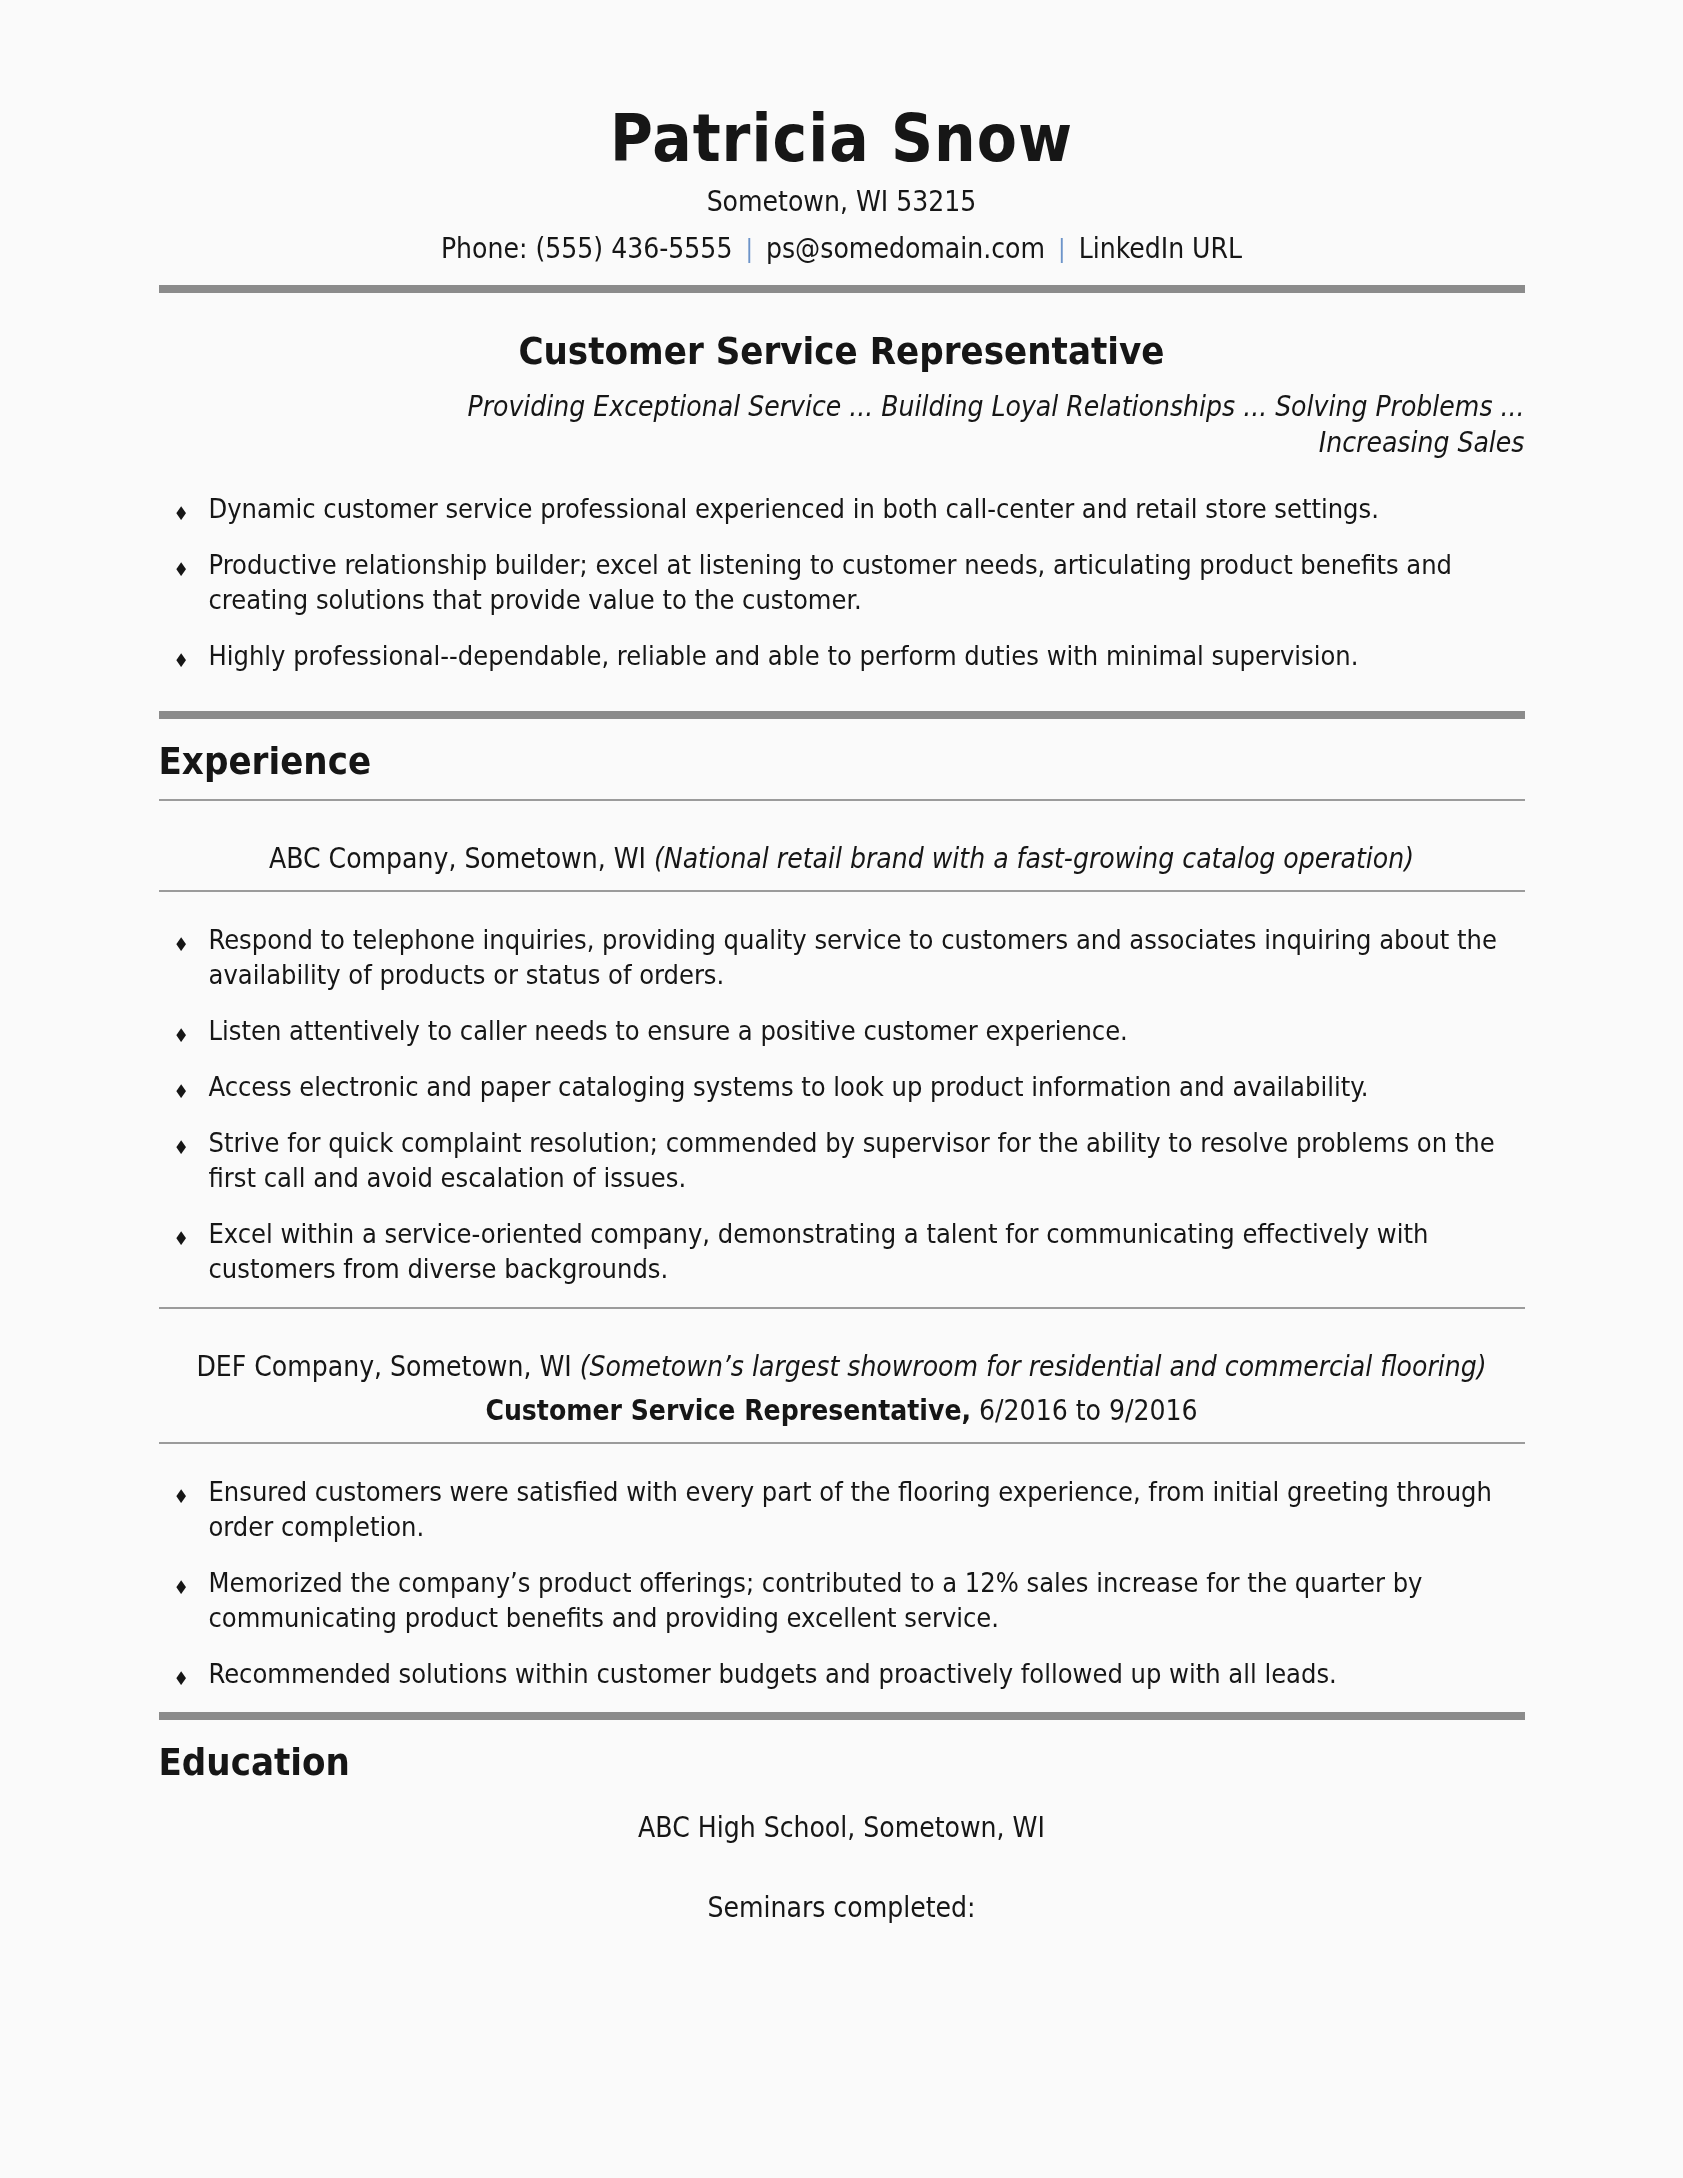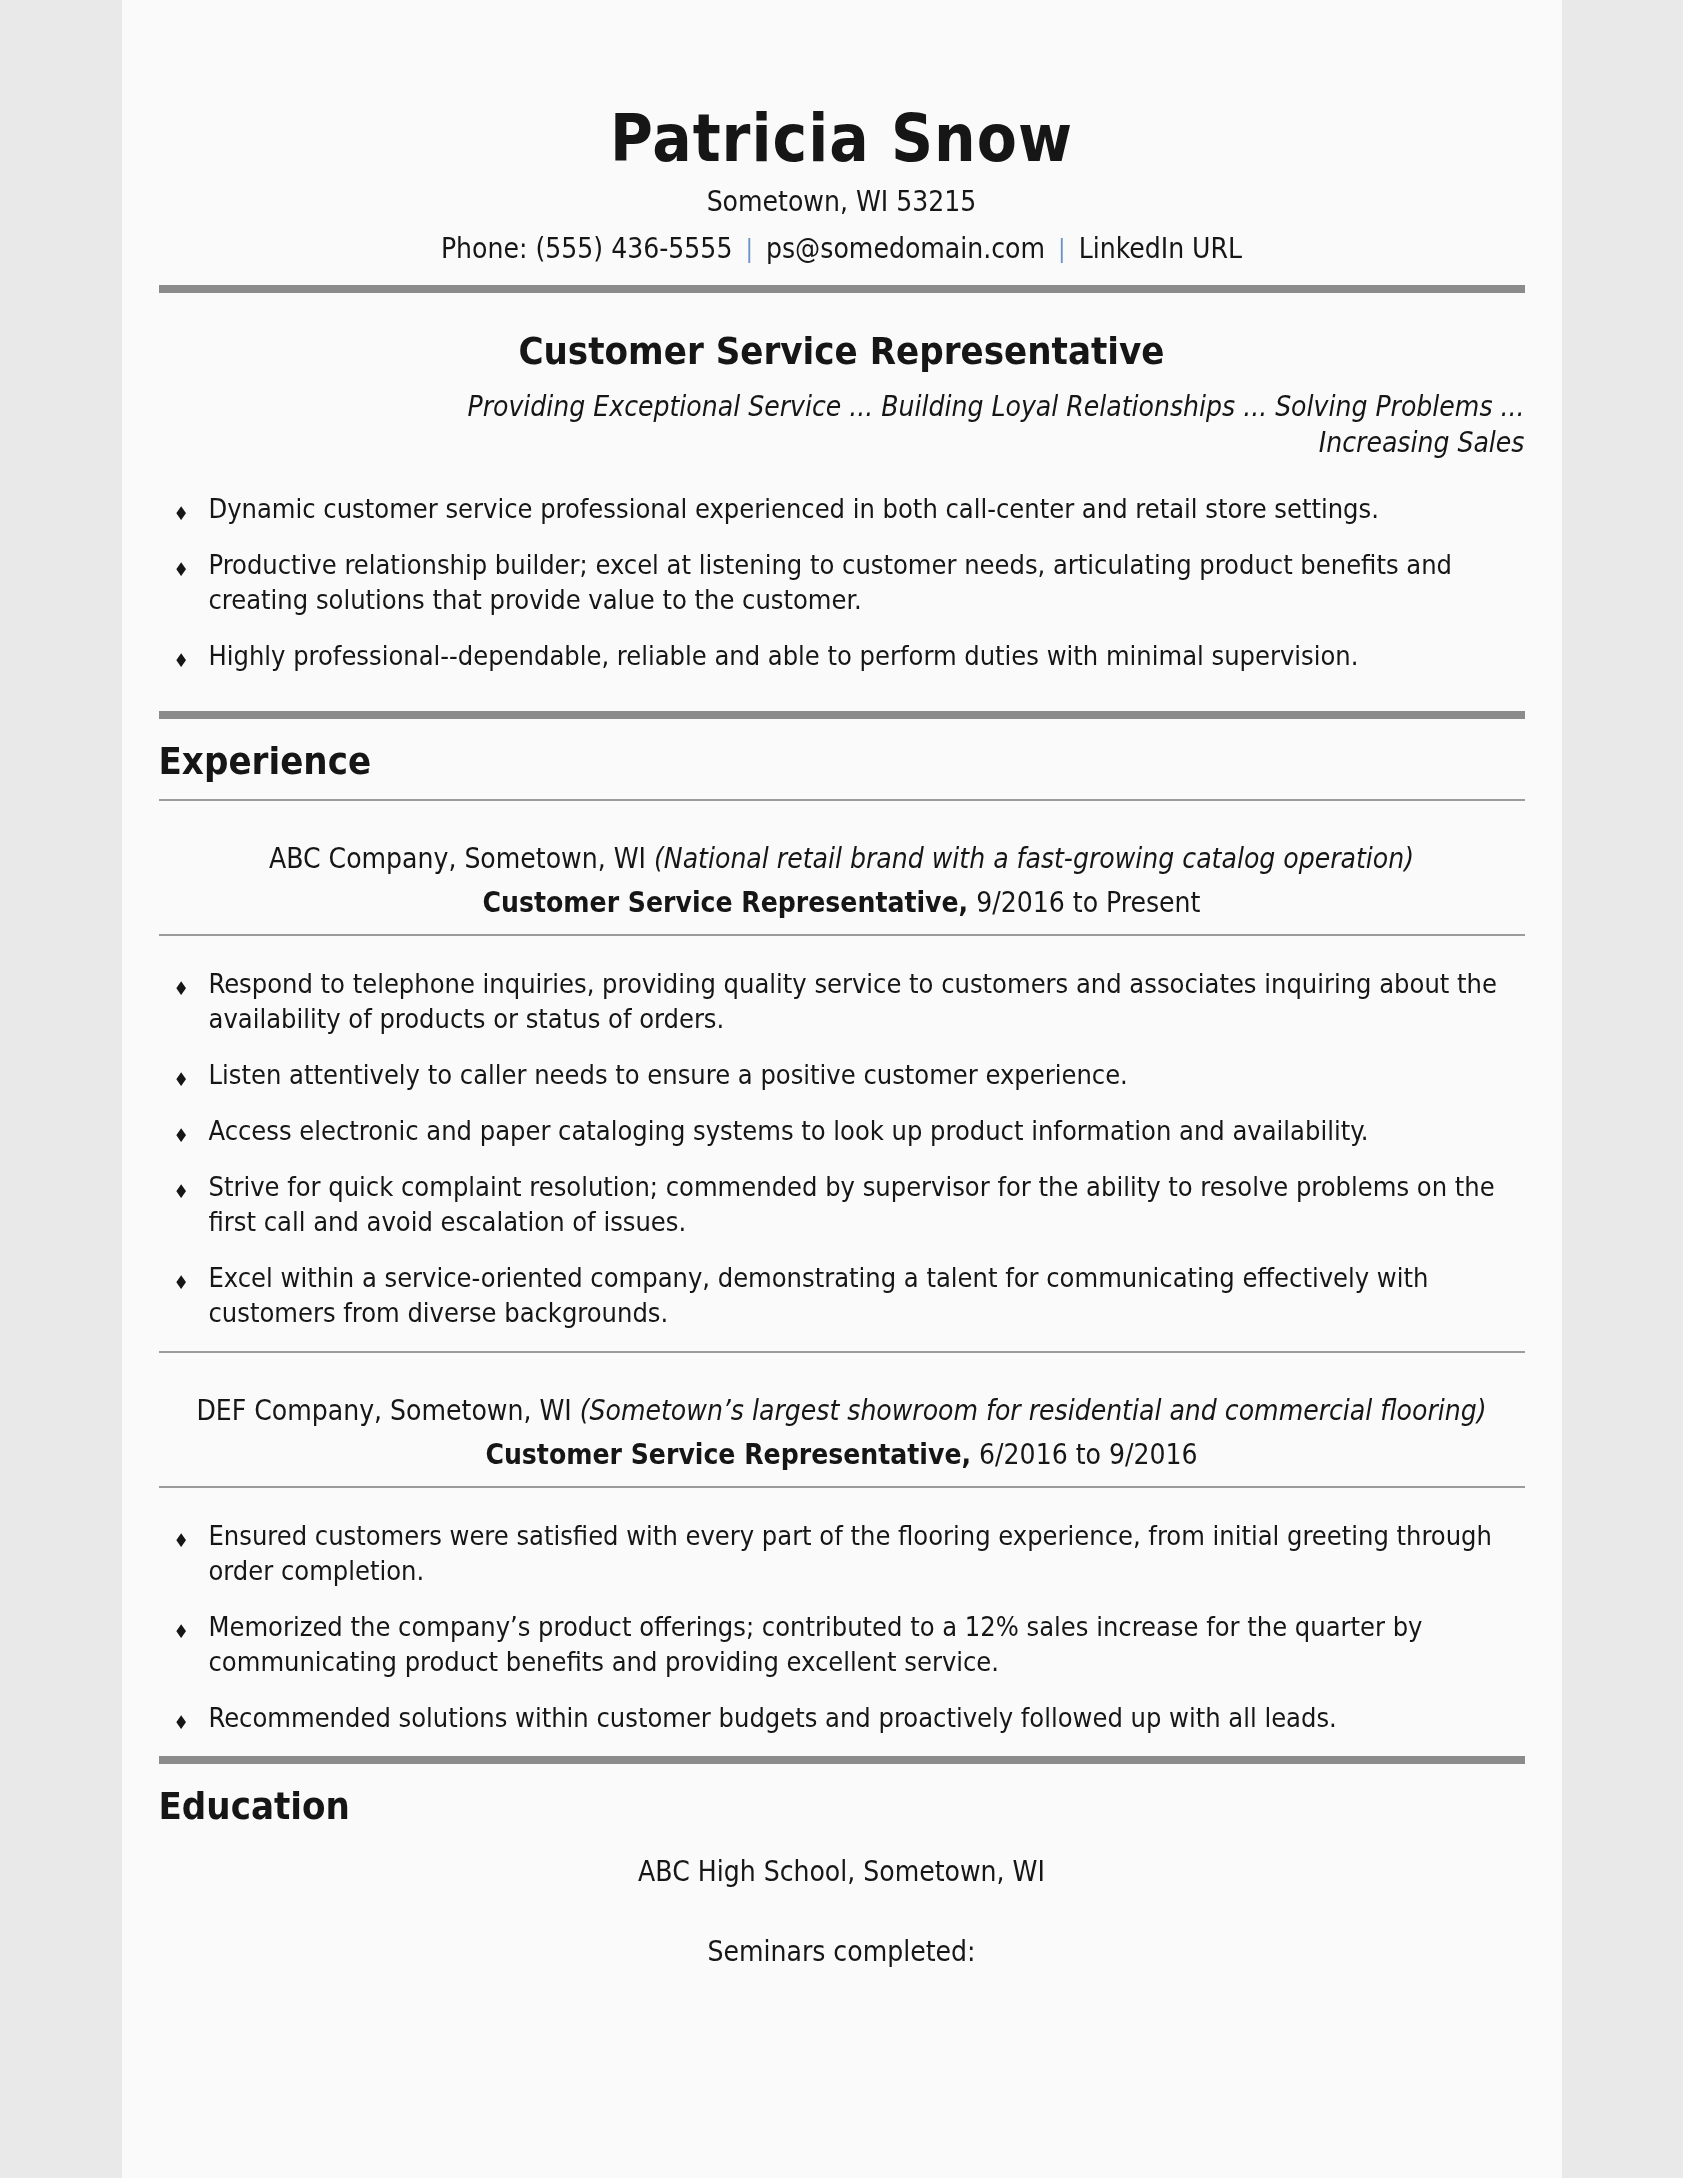--- a/index.html
+++ b/index.html
@@ -1,18 +1,18 @@
 <!DOCTYPE html>
 <html><head>
 <meta charset="utf-8">
 <style>
   html, body { margin: 0; padding: 0; background: #e9e9e9; }
   .page {
     position: relative;
-    width: 1440px;
+    width: 1683px;
     height: 2178px;
     margin: 0 auto;
     background: #fafafa;
     color: #161616;
     font-family: "DejaVu Sans", "Liberation Sans", sans-serif;
     font-stretch: condensed;
     overflow: hidden;
   }
   .content { width: 1366px; margin: 0 auto; padding-top: 105px; }
 
@@ -125,24 +125,20 @@
     <hr class="rule-thick">
 
     <div class="section-heading">Experience</div>
 
     <hr class="rule-thin">
     <div class="job-header">
       <div>
         <span>ABC Company, Sometown, WI</span>
         <span class="job-note">(National retail brand with a fast-growing catalog operation)</span>
       </div>
-      <div class="job-title-line">
-        <span class="job-title">Customer Service Representative,</span>
-        <span>9/2016 to Present</span>
-      </div>
     </div>
     <hr class="rule-thin">
 
     <ul class="bullets job-bullets">
       <li><span class="diamond">♦</span><span>Respond to telephone inquiries, providing quality service to customers and associates inquiring about the availability of products or status of orders.</span></li>
       <li><span class="diamond">♦</span><span>Listen attentively to caller needs to ensure a positive customer experience.</span></li>
       <li><span class="diamond">♦</span><span>Access electronic and paper cataloging systems to look up product information and availability.</span></li>
       <li><span class="diamond">♦</span><span>Strive for quick complaint resolution; commended by supervisor for the ability to resolve problems on the first call and avoid escalation of issues.</span></li>
       <li><span class="diamond">♦</span><span>Excel within a service-oriented company, demonstrating a talent for communicating effectively with customers from diverse backgrounds.</span></li>
     </ul>

